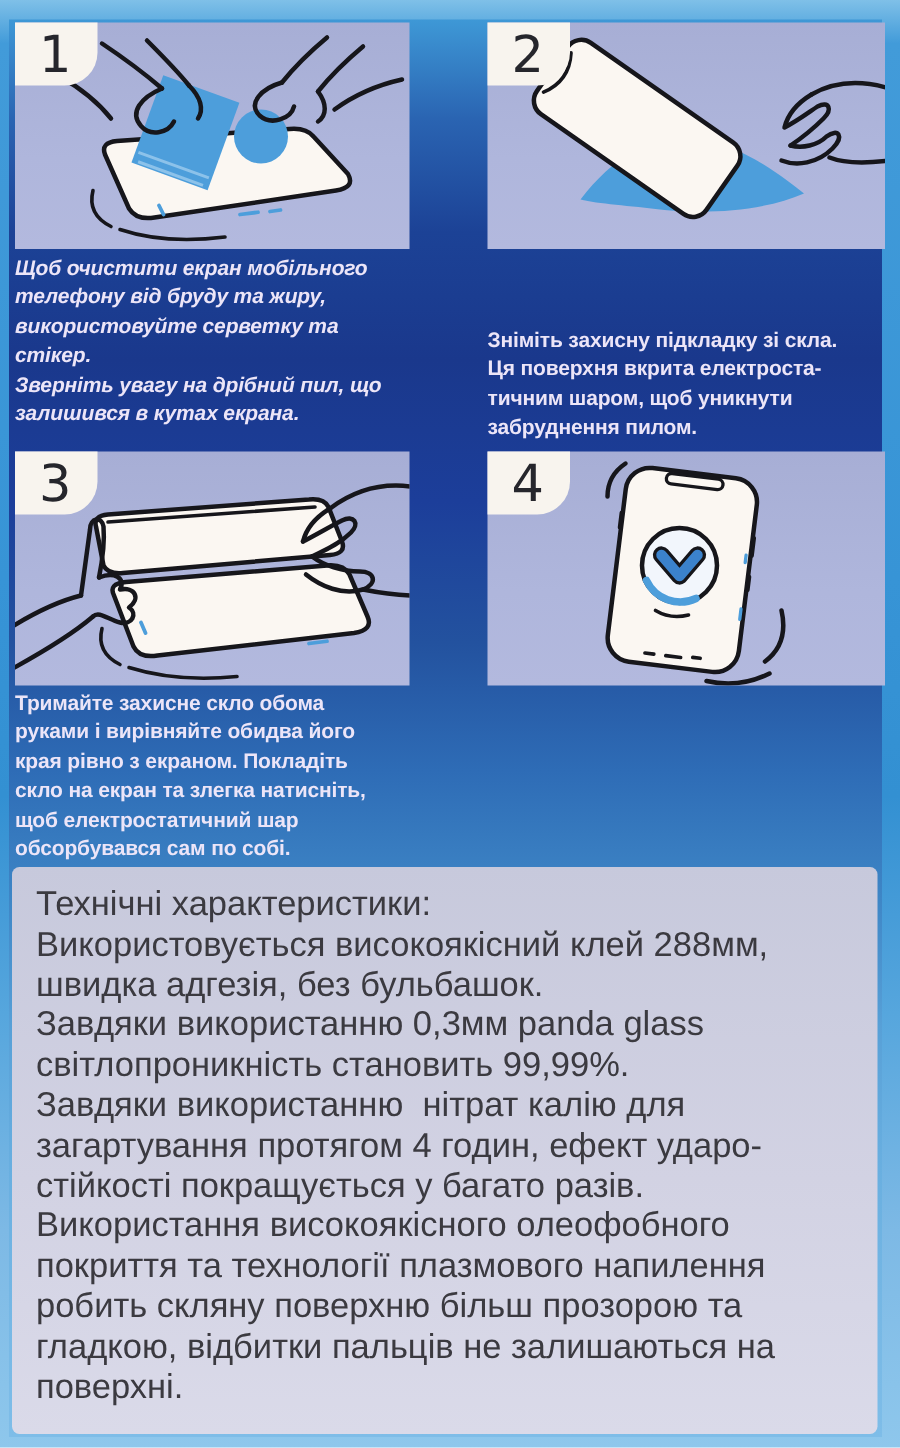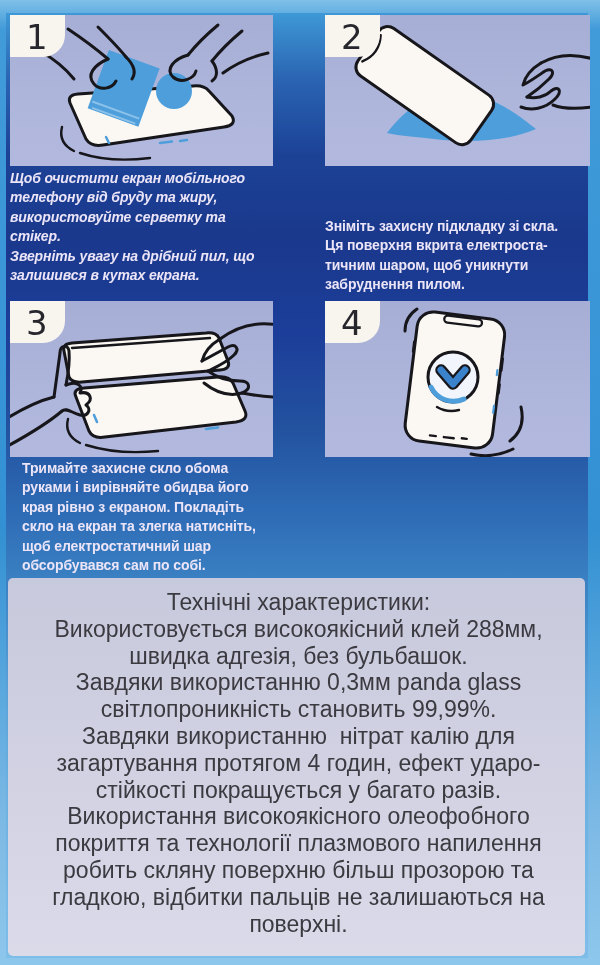--- a/index.html
+++ b/index.html
@@ -27,25 +27,25 @@
   .p3{left:4px;top:288px;width:263px;height:156px;}
   .p4{left:319px;top:288px;width:265px;height:156px;}
   .numtab{position:absolute;left:0;top:0;width:55px;height:42px;background:#f8f4ee;
     border-radius:0 0 22px 0;z-index:2;}
   .numtab span{display:block;padding-left:16px;line-height:44px;font-size:34px;color:#26262c;
     font-family:"DejaVu Sans",sans-serif;}
   .caption{position:absolute;color:#ece5f8;font-size:14px;line-height:19.4px;font-weight:bold;
     letter-spacing:-0.1px;white-space:pre-wrap;}
   .c1{left:4px;top:156px;width:318px;font-style:italic;}
   .c2{left:319px;top:156px;width:268px;margin-top:48px;}
-  .c3{left:16px;top:446px;width:318px;}
+  .c3{left:4px;top:446px;width:318px;}
   .c4{left:319px;top:446px;width:268px;}
   .specs{position:absolute;left:2px;top:565px;width:577px;height:378px;box-sizing:border-box;
     background:linear-gradient(180deg,#c7c9dc 0%,#d2d2e3 55%,#dadae9 100%);
-    border-radius:5px;padding:11px 12px 0 16px;color:#3b3a40;text-align:center;}
+    border-radius:5px;padding:11px 12px 0 16px;color:#3b3a40;}
   .specs .line{font-size:23px;line-height:26.8px;white-space:pre-wrap;}
   .ink{fill:none;stroke:#16161b;stroke-width:3;stroke-linecap:round;stroke-linejoin:round;}
   .ink-thin{fill:none;stroke:#16161b;stroke-width:2.4;stroke-linecap:round;stroke-linejoin:round;}
   .slab{fill:#fbf7f2;stroke:#16161b;stroke-width:3;stroke-linejoin:round;}
   .blue{fill:#4d9edb;}
   .bluestroke{fill:none;stroke:#4d9edb;stroke-linecap:round;}
 </style>
 </head>
 <body>
 

